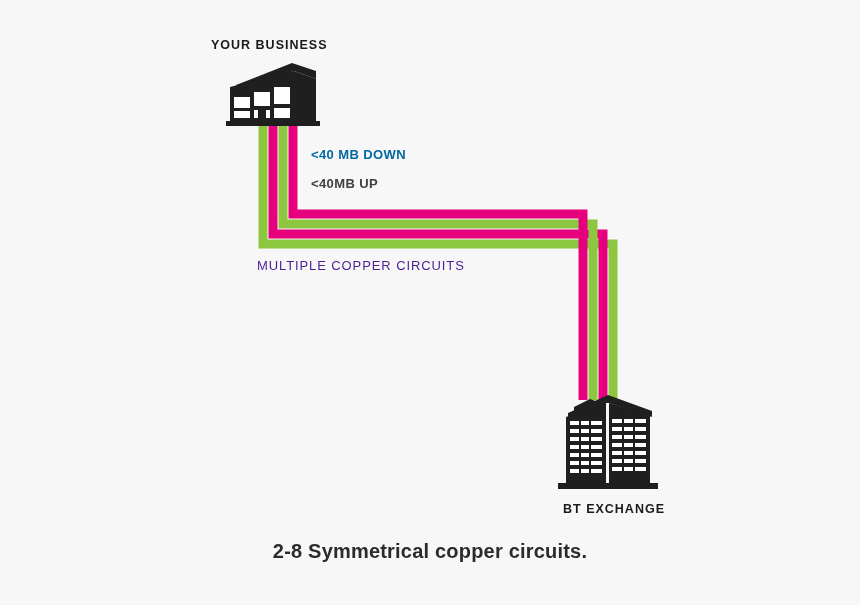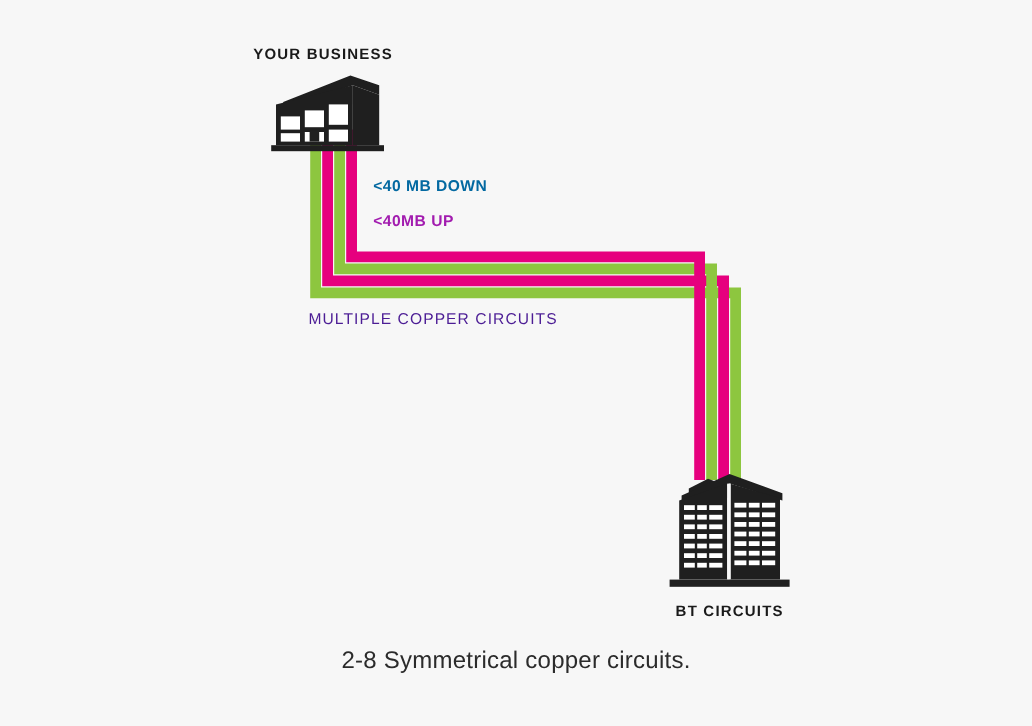--- a/index.html
+++ b/index.html
@@ -59,39 +59,39 @@
     font-size: 13px;
     font-weight: 700;
     color: #0369a1;
     letter-spacing: 0.4px;
   }
   #up-speed-label {
     left: 311px;
     top: 176px;
     font-size: 13px;
     font-weight: 700;
-    color: #a21caf;
+    color: #404040;
     letter-spacing: 0.4px;
   }
   #circuits-label {
     left: 257px;
     top: 258px;
     font-size: 13px;
     font-weight: 400;
     color: #4c1d95;
     letter-spacing: 0.9px;
   }
   #caption {
     position: absolute;
     left: 0;
     top: 540px;
     width: 860px;
     text-align: center;
     font-size: 20px;
-    font-weight: 400;
+    font-weight: 700;
     color: #2b2b2b;
     letter-spacing: 0.2px;
   }
 
   
   .building {
     position: absolute;
   }
   #office-building {
     left: 224px;
@@ -192,17 +192,17 @@
   </div>
 
   <div class="label" id="your-business-label">YOUR BUSINESS</div>
 
   <div class="label" id="down-speed-label">&lt;40 MB DOWN</div>
 
   <div class="label" id="up-speed-label">&lt;40MB UP</div>
 
   <div class="label" id="circuits-label">MULTIPLE COPPER CIRCUITS</div>
 
-  <div class="label" id="bt-exchange-label">BT CIRCUITS</div>
+  <div class="label" id="bt-exchange-label">BT EXCHANGE</div>
 
   <div id="caption">2-8 Symmetrical copper circuits.</div>
 
 </div>
 
 </body></html>

